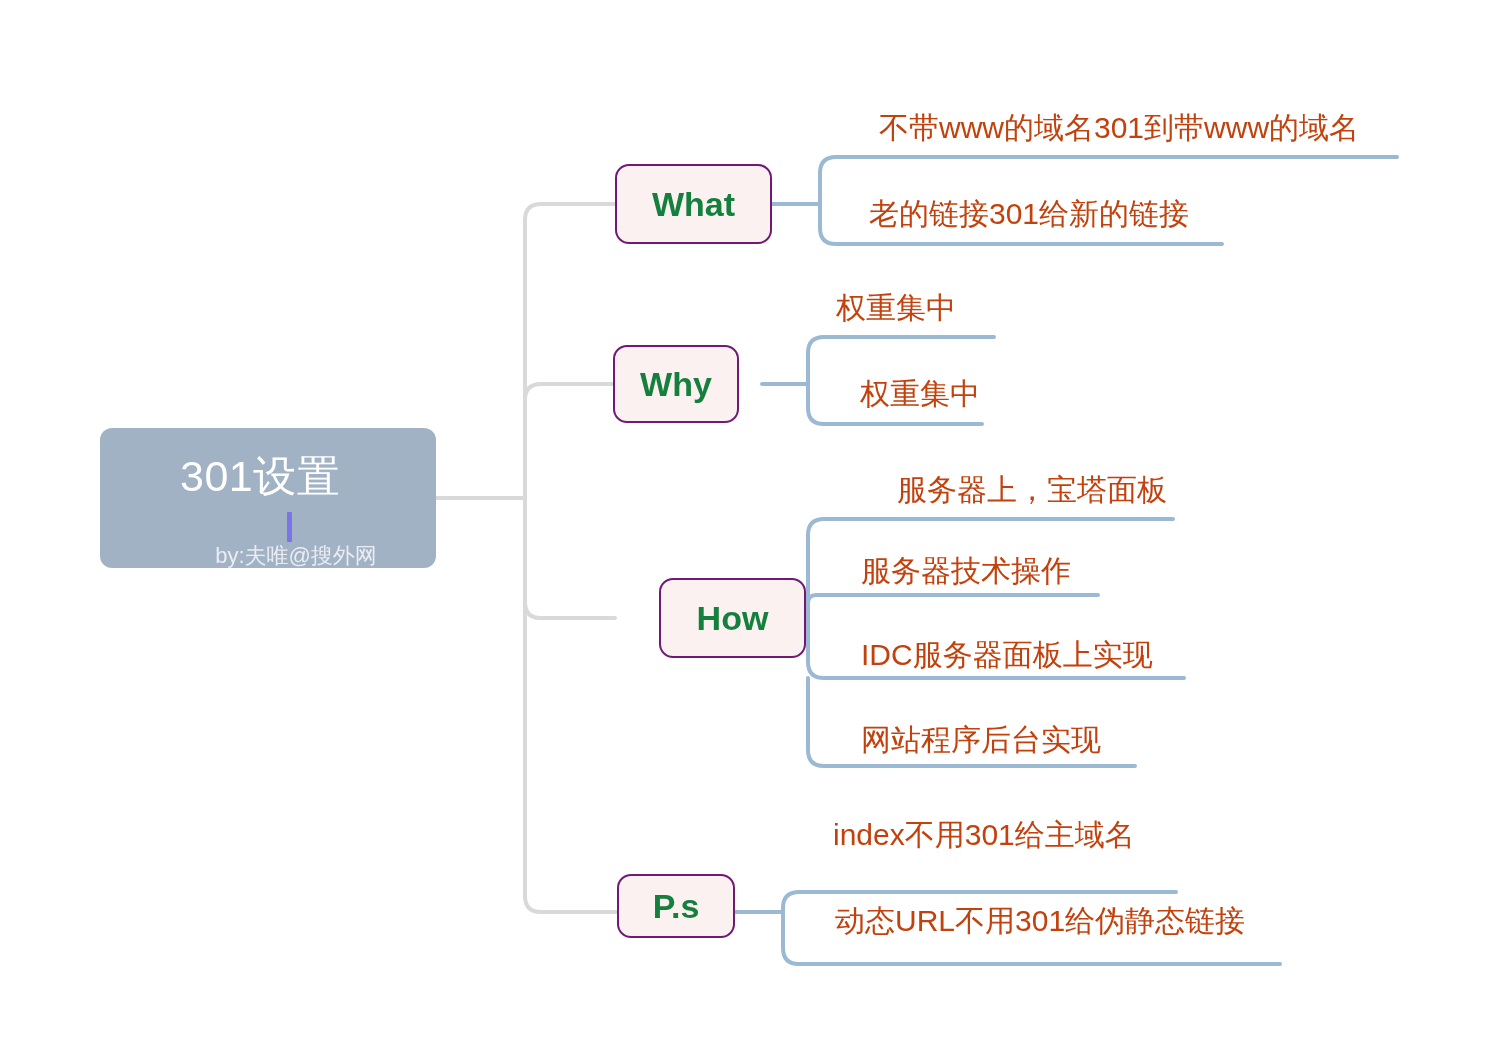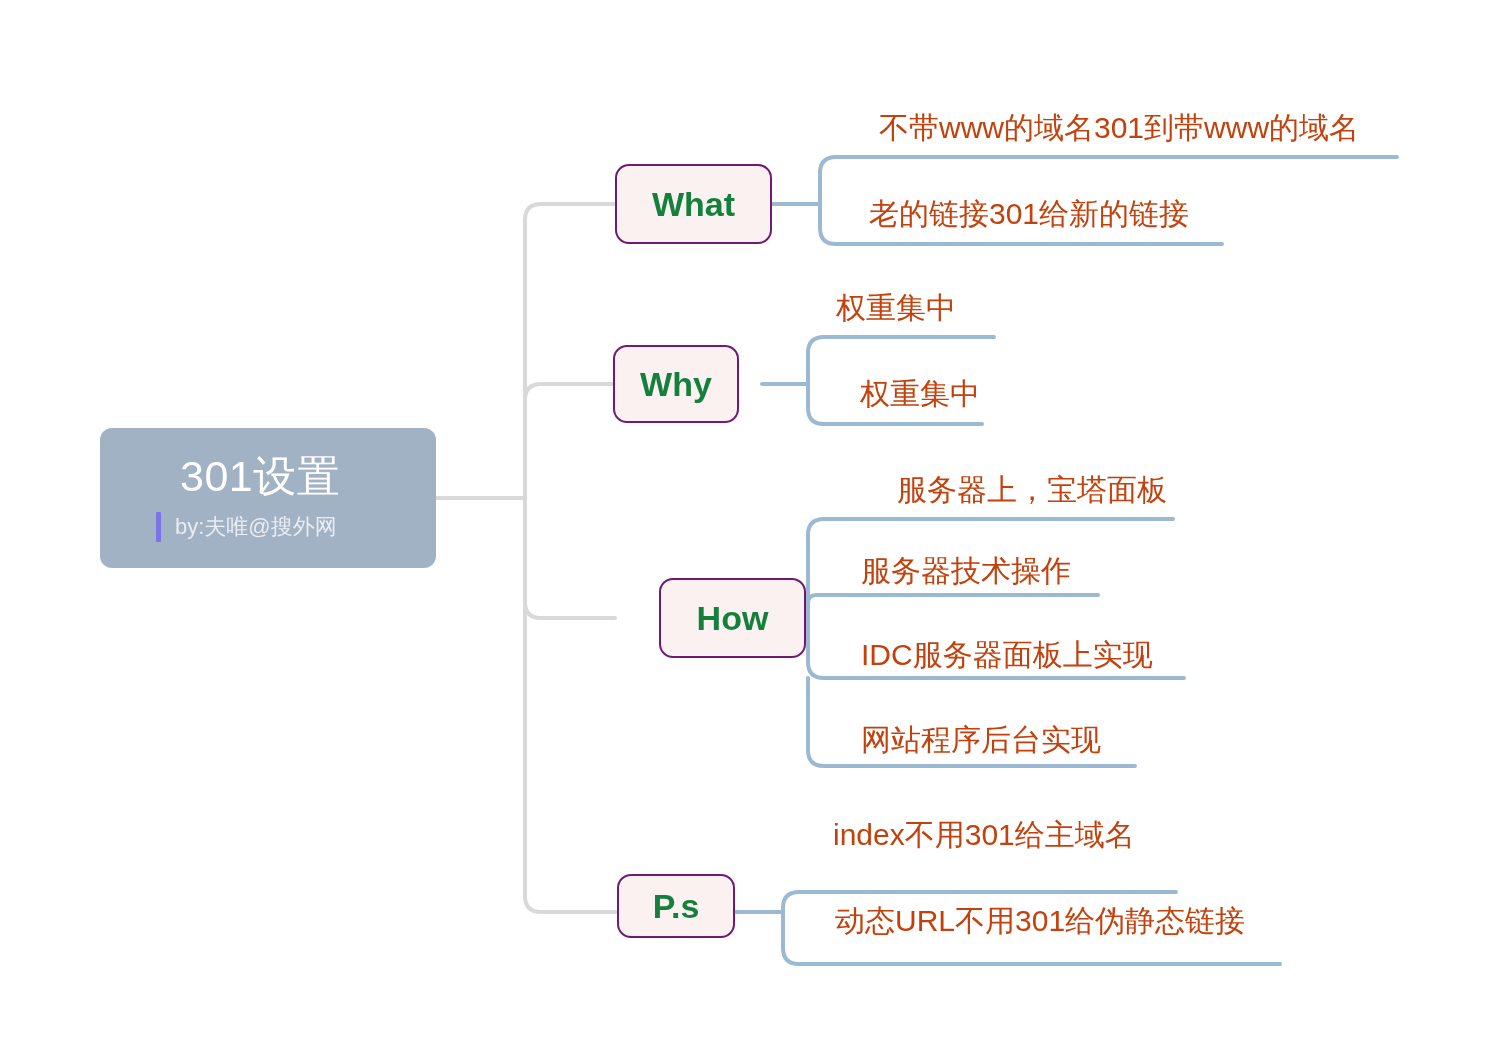--- a/index.html
+++ b/index.html
@@ -36,20 +36,21 @@
     line-height: 52px;
     font-weight: 400;
     padding-left: 80px;
     letter-spacing: 0.5px;
   }
   .root-sub-wrap {
     display: flex;
     align-items: center;
     padding-left: 56px;
     margin-top: 10px;
+    flex-direction: column;
   }
   .root-sub-bar {
     width: 5px;
     height: 30px;
     background: #7b74e8;
     border-radius: 1px;
     margin-right: 14px;
   }
   .root-sub-text {
     color: #e9ecf2;

